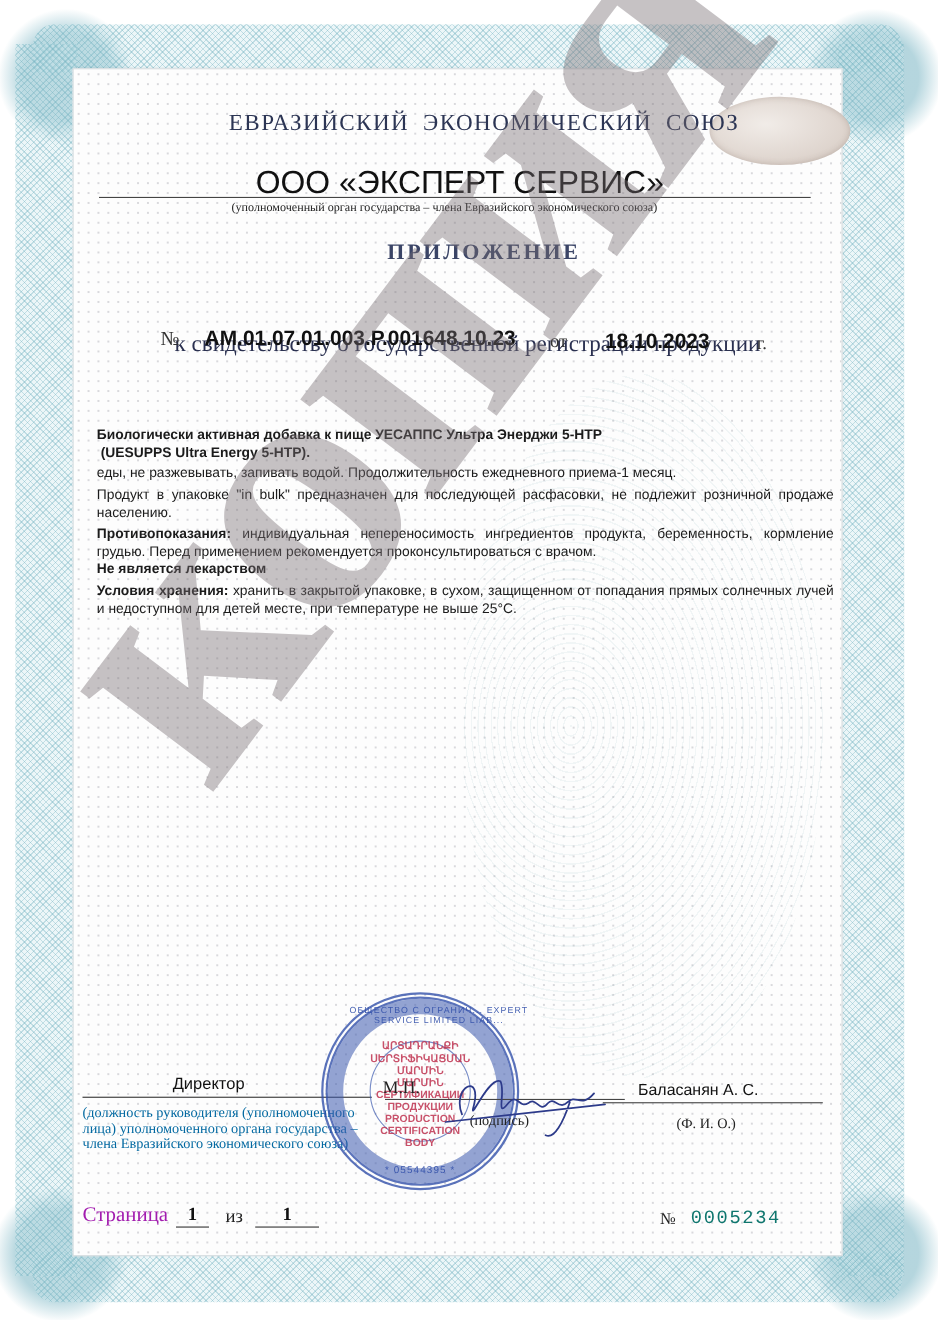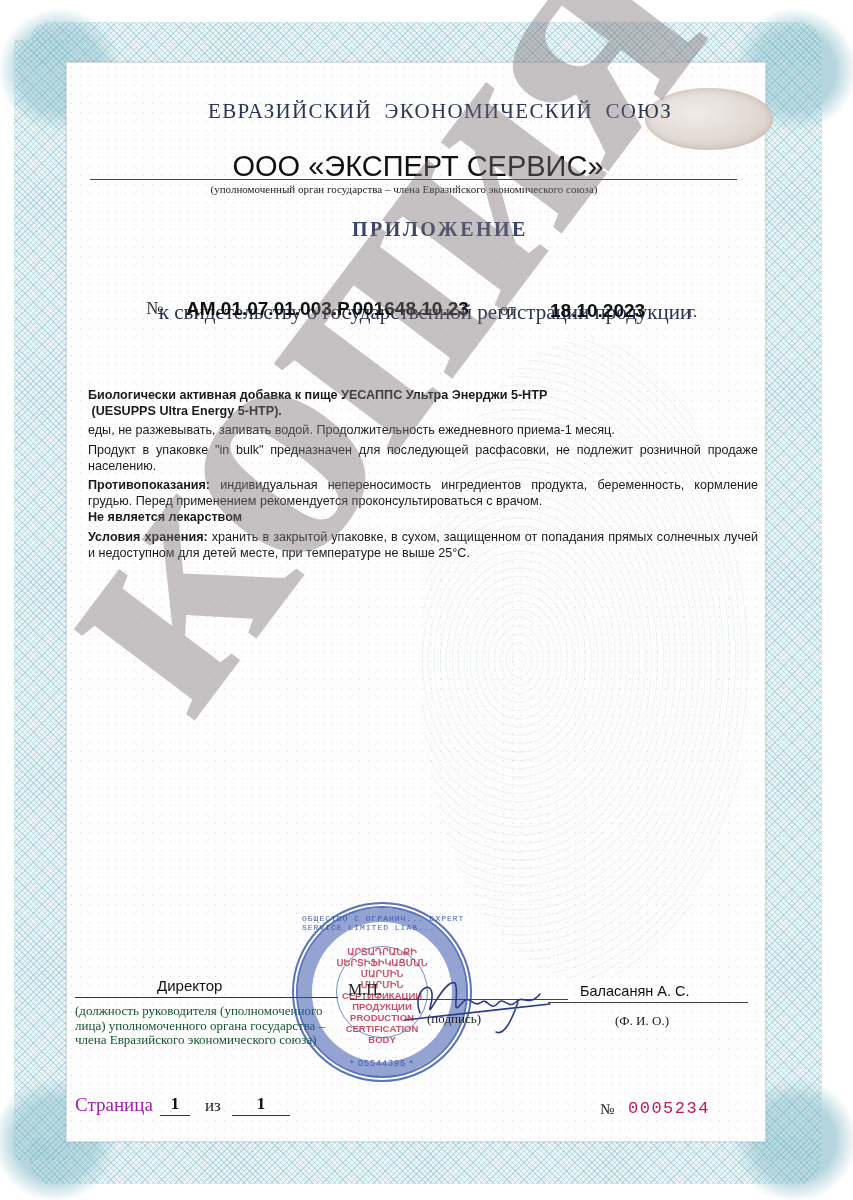--- a/index.html
+++ b/index.html
@@ -107,21 +107,21 @@
     }
 
     
     .director-label {
       position: absolute; left: 157px; top: 977px;
       font-family: "Liberation Sans", sans-serif; font-size: 15px; color: #111;
     }
     .director-line { position: absolute; left: 75px; top: 997px; width: 263px; height: 1px; background: #333; }
     .director-caption {
       position: absolute; left: 75px; top: 1004px; width: 280px;
-      font-size: 13px; line-height: 14.5px; color: #14532d;
+      font-size: 13px; line-height: 14.5px; color: #0369a1;
     }
     .mp-label { position: absolute; left: 348px; top: 981px; font-size: 16px; color: #222; }
     .signature-line { position: absolute; left: 350px; top: 999px; width: 218px; height: 1px; background: #444; }
     .signature-caption { position: absolute; left: 427px; top: 1011px; font-size: 13px; color: #222; }
     .fio-name {
       position: absolute; left: 580px; top: 983px;
       font-family: "Liberation Sans", sans-serif; font-size: 14.5px; color: #111;
     }
     .fio-line { position: absolute; left: 548px; top: 1002px; width: 200px; height: 1px; background: #444; }
     .fio-caption { position: absolute; left: 615px; top: 1013px; font-size: 13px; color: #222; }
@@ -130,22 +130,22 @@
     .stamp {
       position: absolute; left: 292px; top: 902px; width: 180px; height: 180px; border-radius: 50%;
       border: 6px double rgba(50,80,170,0.8);
       box-shadow: inset 0 0 0 12px rgba(255,255,255,0), inset 0 0 0 14px rgba(60,90,175,0.55);
     }
     .stamp-inner {
       position: absolute; left: 38px; top: 38px; width: 92px; height: 92px; border-radius: 50%;
       border: 1px solid rgba(60,90,175,0.7);
     }
     .stamp-ring-text {
-      position: absolute; left: 4px; top: 6px; width: 168px; text-align: left;
-      font-family: Liberation Mono, monospace; font-size: 8px; color: rgba(50,80,170,0.9); letter-spacing: 1px;
+      position: absolute; left: 17px; top: 6px; width: 168px; text-align: center;
+      font-family: Liberation Sans, sans-serif; font-size: 8px; color: rgba(50,80,170,0.9); letter-spacing: 1px;
     }
     .stamp-center {
       position: absolute; left: 10px; top: 38px; width: 148px; text-align: center;
       font-family: "Liberation Sans", sans-serif; font-weight: bold; font-size: 9.5px; line-height: 11px;
       color: rgba(190,50,80,0.85);
     }
     .stamp-code {
       position: absolute; left: 0; top: 150px; width: 168px; text-align: center;
       font-family: "Liberation Sans", sans-serif; font-size: 9px; color: rgba(50,80,170,0.9); letter-spacing: 1px;
     }
@@ -158,21 +158,21 @@
       font-size: 17px; font-weight: bold; color: #111; border-bottom: 1px solid #333; height: 22px;
     }
     .page-of { position: absolute; left: 205px; top: 1096px; font-size: 17px; color: #222; }
     .page-total {
       position: absolute; left: 232px; top: 1094px; width: 58px; text-align: center;
       font-size: 17px; font-weight: bold; color: #111; border-bottom: 1px solid #333; height: 22px;
     }
     .form-number-sign { position: absolute; left: 600px; top: 1101px; font-size: 15px; color: #222; }
     .form-number {
       position: absolute; left: 628px; top: 1099px;
-      font-family: "Liberation Mono", monospace; font-size: 17px; letter-spacing: 1.5px; color: #be185d;
+      font-family: "Liberation Mono", monospace; font-size: 17px; letter-spacing: 1.5px; color: #0f766e;
     }
   </style>
 </head>
 <body>
 
 <div class="frame">
   <div class="frame-band band-top"></div>
   <div class="frame-band band-bottom"></div>
   <div class="frame-band band-left"></div>
   <div class="frame-band band-right"></div>

